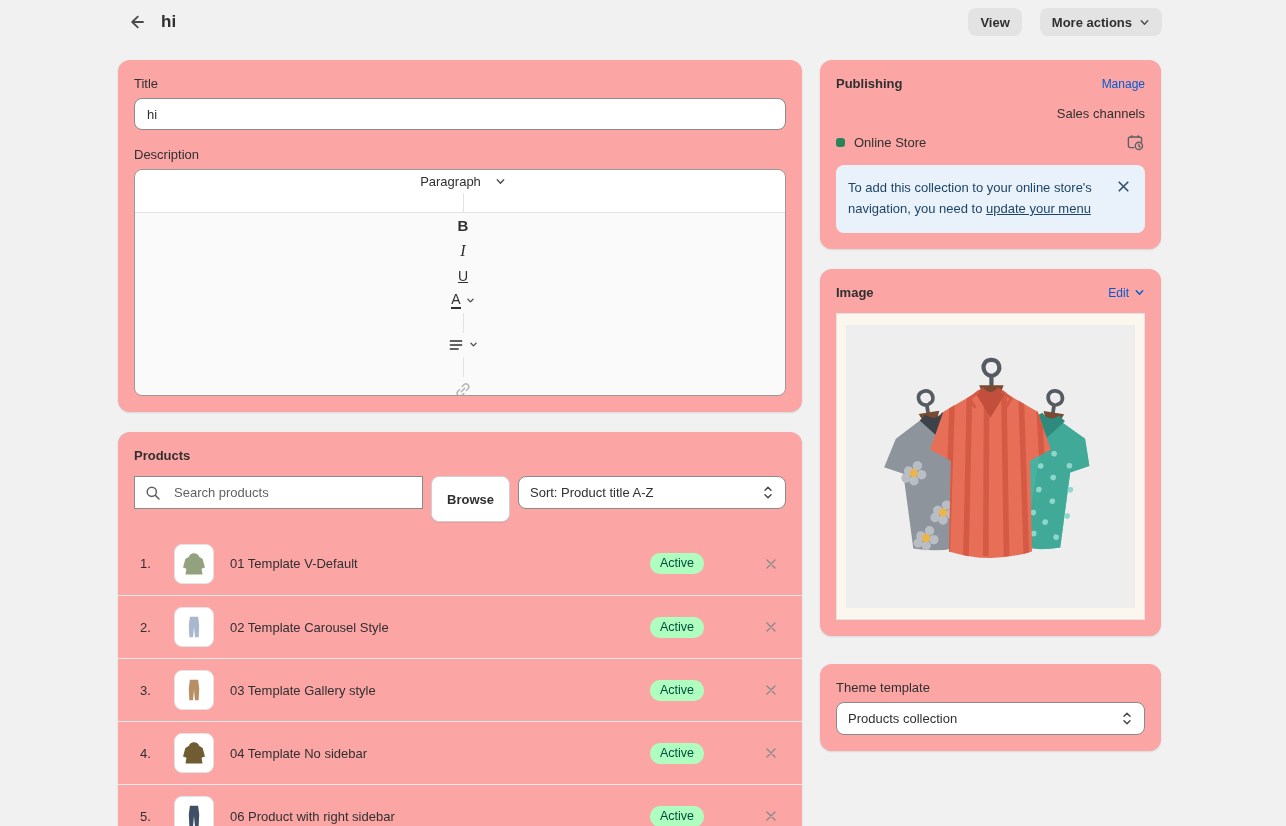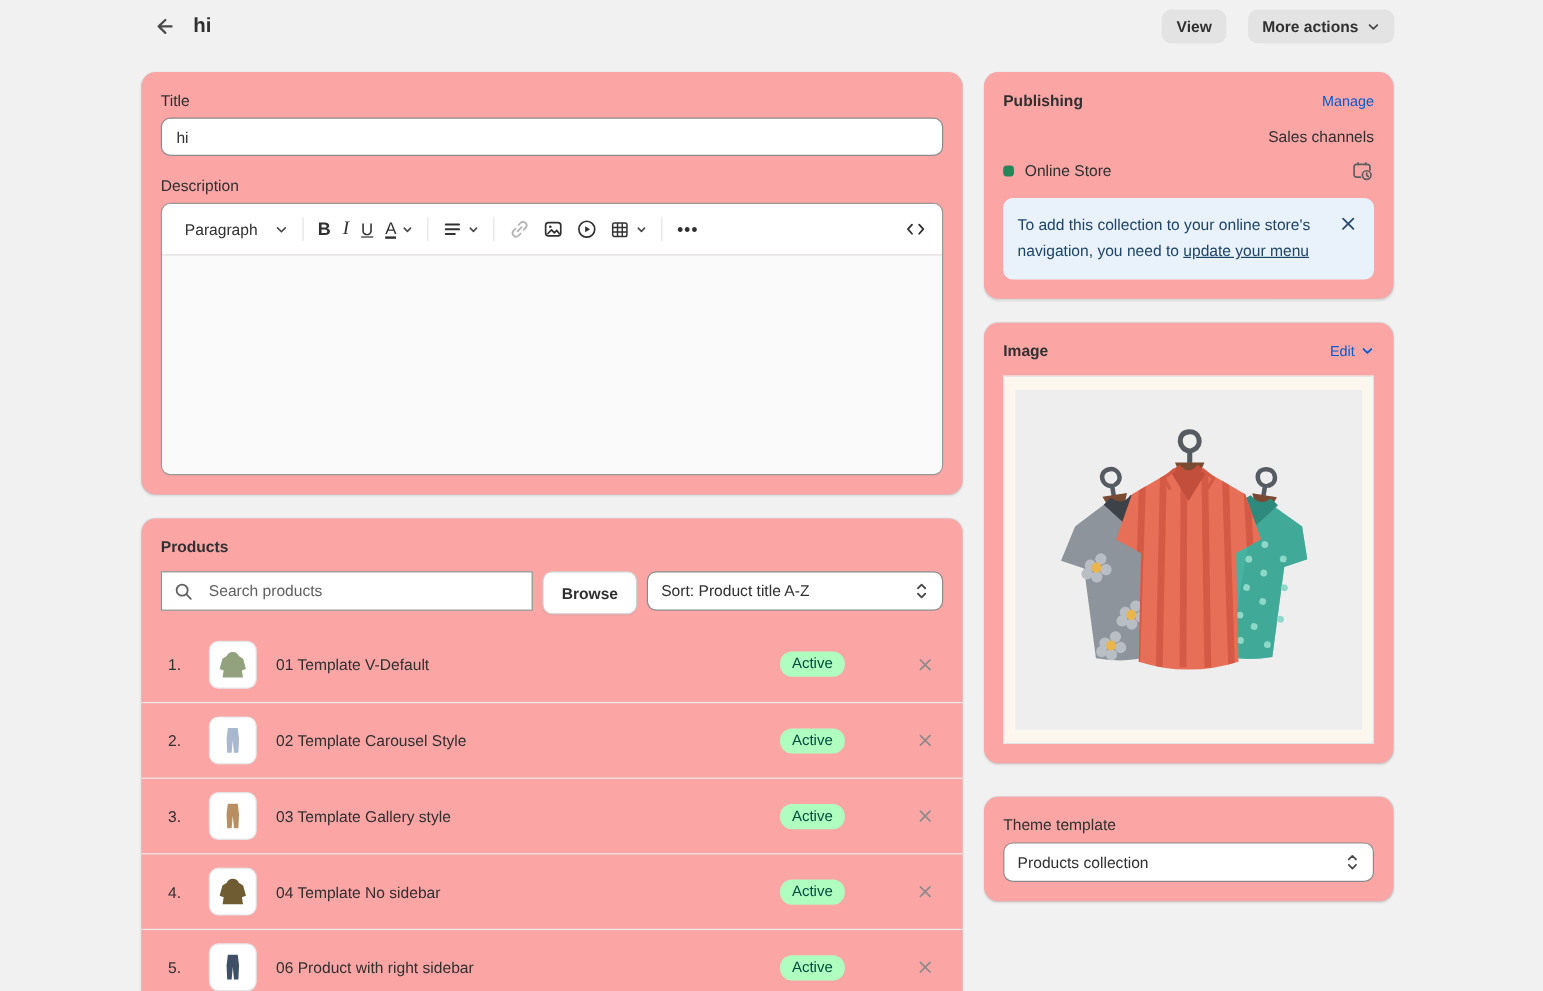--- a/index.html
+++ b/index.html
@@ -27,43 +27,43 @@
   .col-left { width:684px; display:flex; flex-direction:column; gap:20px; }
   .col-right { width:341px; }
   .card { background:#fca5a5; border-radius:12px; box-shadow:0 1px 2px rgba(0,0,0,.1), 0 0 1px rgba(0,0,0,.1); padding:16px; }
 
   
   .field-label { display:block; margin-bottom:7px; color:#303030; }
   .text-input { width:100%; height:32px; border:1px solid #8a8a8a; border-radius:8px; padding:0 12px;
     font:13px "Liberation Sans",sans-serif; color:#303030; background:#fff; }
   .desc-label { margin-top:17px; }
   .editor { border:1px solid #999; border-radius:8px; overflow:hidden; }
-  .toolbar { height:42px; display:flex; align-items:center; padding:0 8px 0 14px; background:#fff; }
+  .toolbar { height:42px; display:flex; align-items:center; padding:0 8px 0 14px; background:#fff;flex-direction:column; }
   .tb-btn { display:flex; align-items:center; gap:5px; background:none; border:none; color:#303030; padding:4px 5px; font-size:13px; }
   .tb-divider { width:1px; height:20px; background:#e3e3e3; margin:0 7px; flex:none; }
   .glyph-b { font-weight:800; font-size:15px; }
   .glyph-i { font-style:italic; font-family:"Liberation Serif",serif; font-size:16px; }
   .glyph-u { text-decoration:underline; font-size:14px; }
   .glyph-a { font-size:14px; border-bottom:2px solid #303030; line-height:1.05; }
   .glyph-more { font-size:14px; letter-spacing:1px; font-weight:700; }
   .tb-spacer { flex:1; }
   .editor-body { height:183px; background:#fafafa; border-top:1px solid #e3e3e3; }
 
   
   .products-card { padding-bottom:0; }
   .section-title { font-weight:700; font-size:13px; }
   .controls { display:flex; gap:8px; margin-top:13px; }
   .search-box { flex:1; position:relative; }
   .search-box input { width:100%; height:33px; border:1px solid #8a8a8a; border-radius:0; padding:0 12px 0 39px;
     font:13px "Liberation Sans",sans-serif; color:#303030; background:#fff; }
   .search-box input::placeholder { color:#616161; }
   .search-icon { position:absolute; left:11px; top:9px; }
-  .browse-btn { height:36px; padding:0 15px; background:#fff; border:1px solid #d0d0d0; border-radius:8px;
+  .browse-btn { height:46px; padding:0 15px; background:#fff; border:1px solid #d0d0d0; border-radius:8px;
     font-size:13px; font-weight:600; color:#303030; box-shadow:0 1px 0 rgba(26,26,26,.07); }
-  .sort-btn { width:247px; height:33px; border:1px solid #8a8a8a; border-radius:8px; background:#fff;
+  .sort-btn { width:268px; height:33px; border:1px solid #8a8a8a; border-radius:8px; background:#fff;
     display:flex; align-items:center; justify-content:space-between; padding:0 11px; font-size:13px; color:#303030; }
   .rows { margin:10px -16px 0; }
   .prow { display:flex; align-items:center; height:63px; padding:0 20px 0 22px; gap:16px; border-top:1px solid #ebebeb; }
   .prow:first-child { border-top:none; }
   .p-idx { width:18px; flex:none; }
   .p-thumb { width:40px; height:40px; flex:none; border:1px solid #e3e3e3; border-radius:8px; background:#fff;
     display:flex; align-items:center; justify-content:center; }
   .p-name { flex:1; }
   .badge { background:#affebf; color:#014b40; border-radius:10px; padding:3px 10px 4px; font-size:12.5px; flex:none; }
   .remove-btn { margin-left:40px; background:none; border:none; padding:4px; display:flex; }

